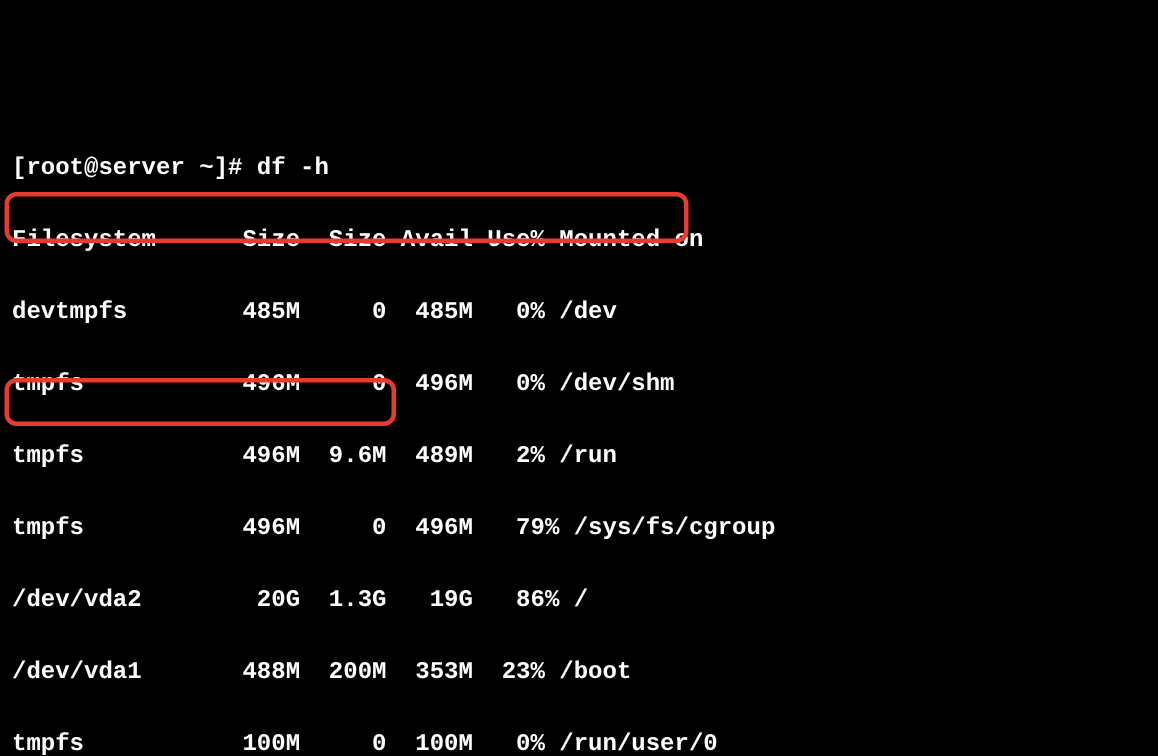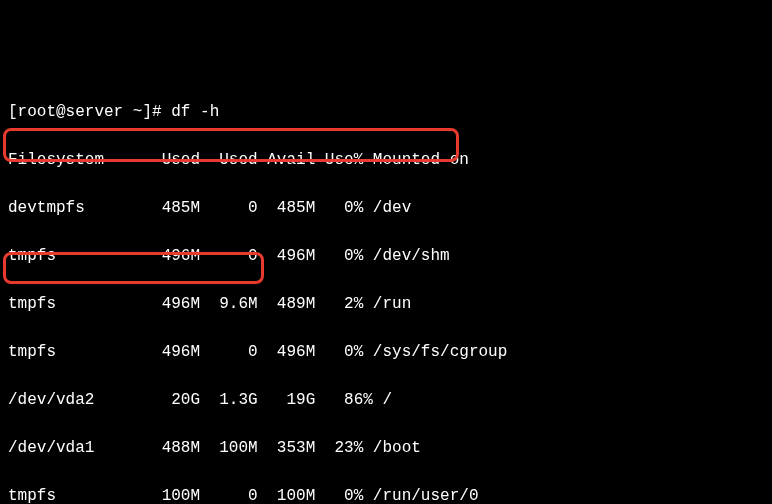--- a/index.html
+++ b/index.html
@@ -1,15 +1,15 @@
 <!DOCTYPE html>
 <html><head>
   <meta charset="utf-8">
   <style>
-    * { margin: 0; padding: 0; box-sizing: border-box; }
+    * { margin: 0; padding: 0; box-sizing: border-box; font-weight: bold; }
     body {
       width: 772px;
       height: 504px;
       background: #000;
       color: #fff;
       font-family: "Courier New", monospace;
       font-size: 16px;
       line-height: 24px;
       padding: 4px 8px;
       white-space: pre;
@@ -35,27 +35,27 @@
       width: 261px;
       height: 32px;
     }
   </style>
 </head>
 <body>
 
 
 
 <div class="line"><span>[root@server ~]# </span><span>df -h</span></div>
-<div class="line">Filesystem      Used  Used Avail Use% Mounted on</div>
+<div class="line">Filesystem      Size  Size Avail Use% Mounted on</div>
 <div class="line">devtmpfs        485M     0  485M   0% /dev</div>
 <div class="line">tmpfs           496M     0  496M   0% /dev/shm</div>
 <div class="line">tmpfs           496M  9.6M  489M   2% /run</div>
-<div class="line">tmpfs           496M     0  496M   0% /sys/fs/cgroup</div>
+<div class="line">tmpfs           496M     0  496M   79% /sys/fs/cgroup</div>
 <div class="line">/dev/vda2        20G  1.3G   19G   86% /</div>
-<div class="line">/dev/vda1       488M  100M  353M  23% /boot</div>
+<div class="line">/dev/vda1       488M  200M  353M  23% /boot</div>
 <div class="line">tmpfs           100M     0  100M   0% /run/user/0</div>
 
 <div class="line"></div>
 
 
 
 
 
 
 <div class="line"></div>

